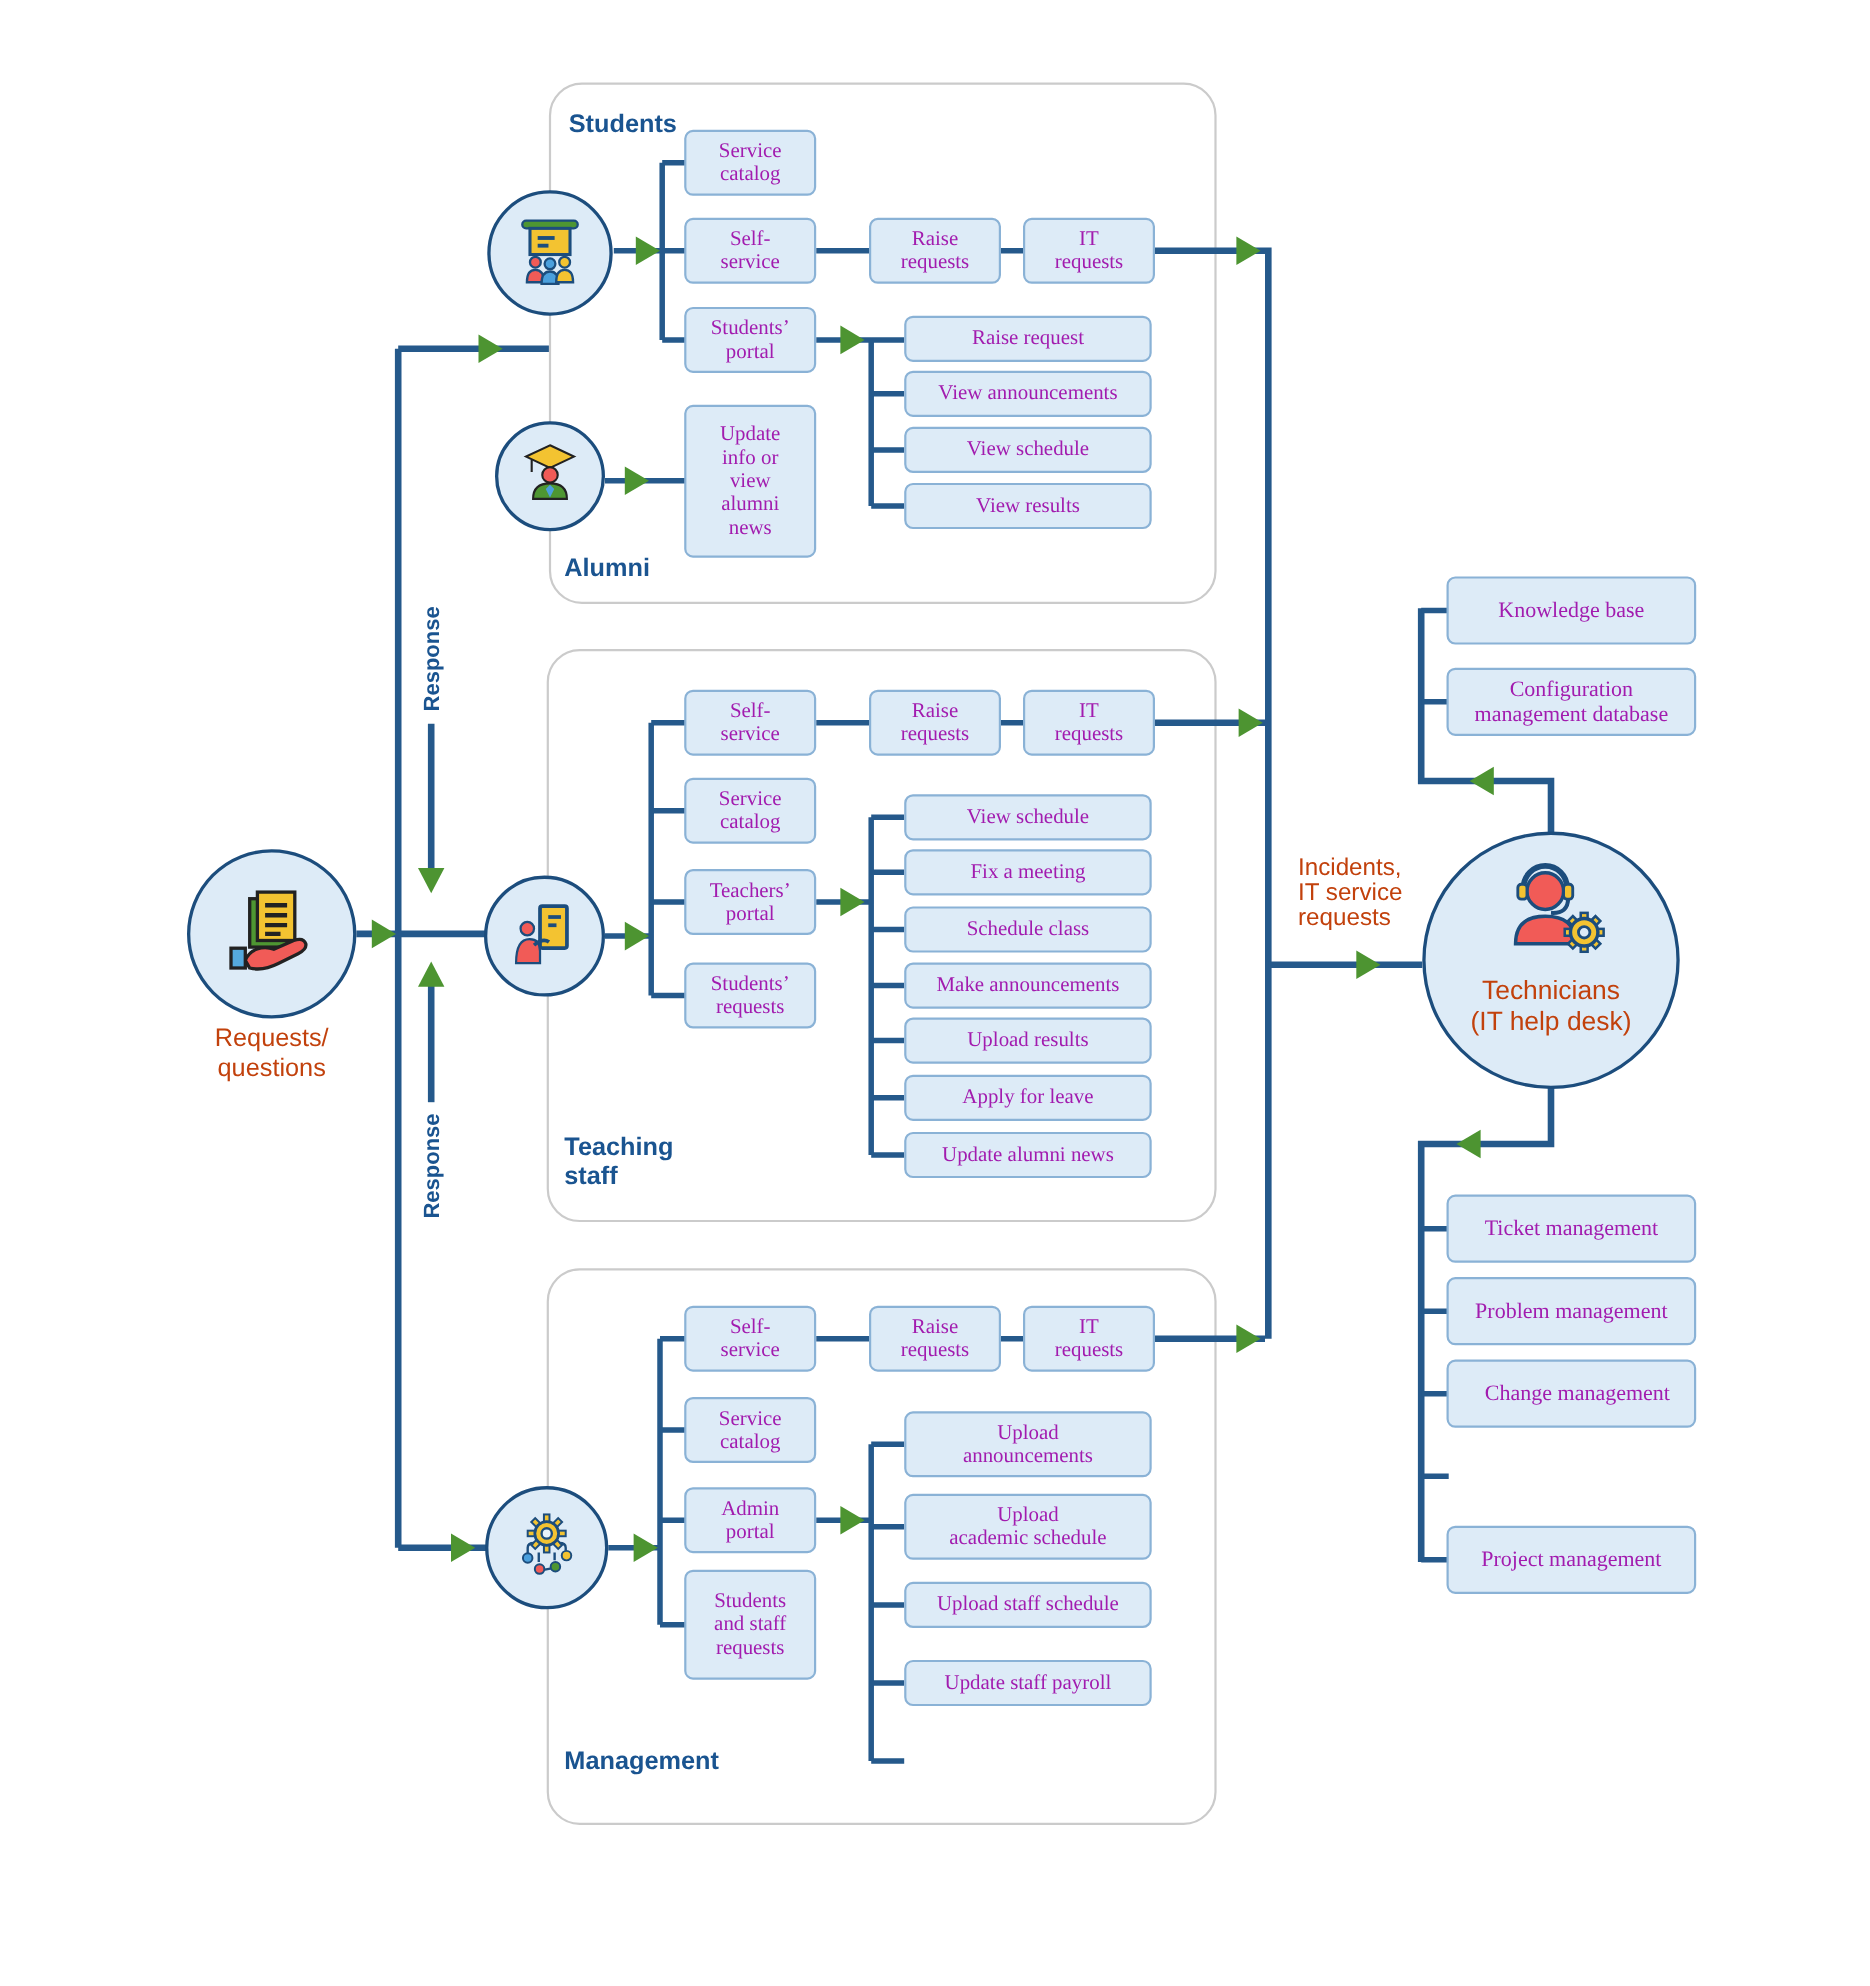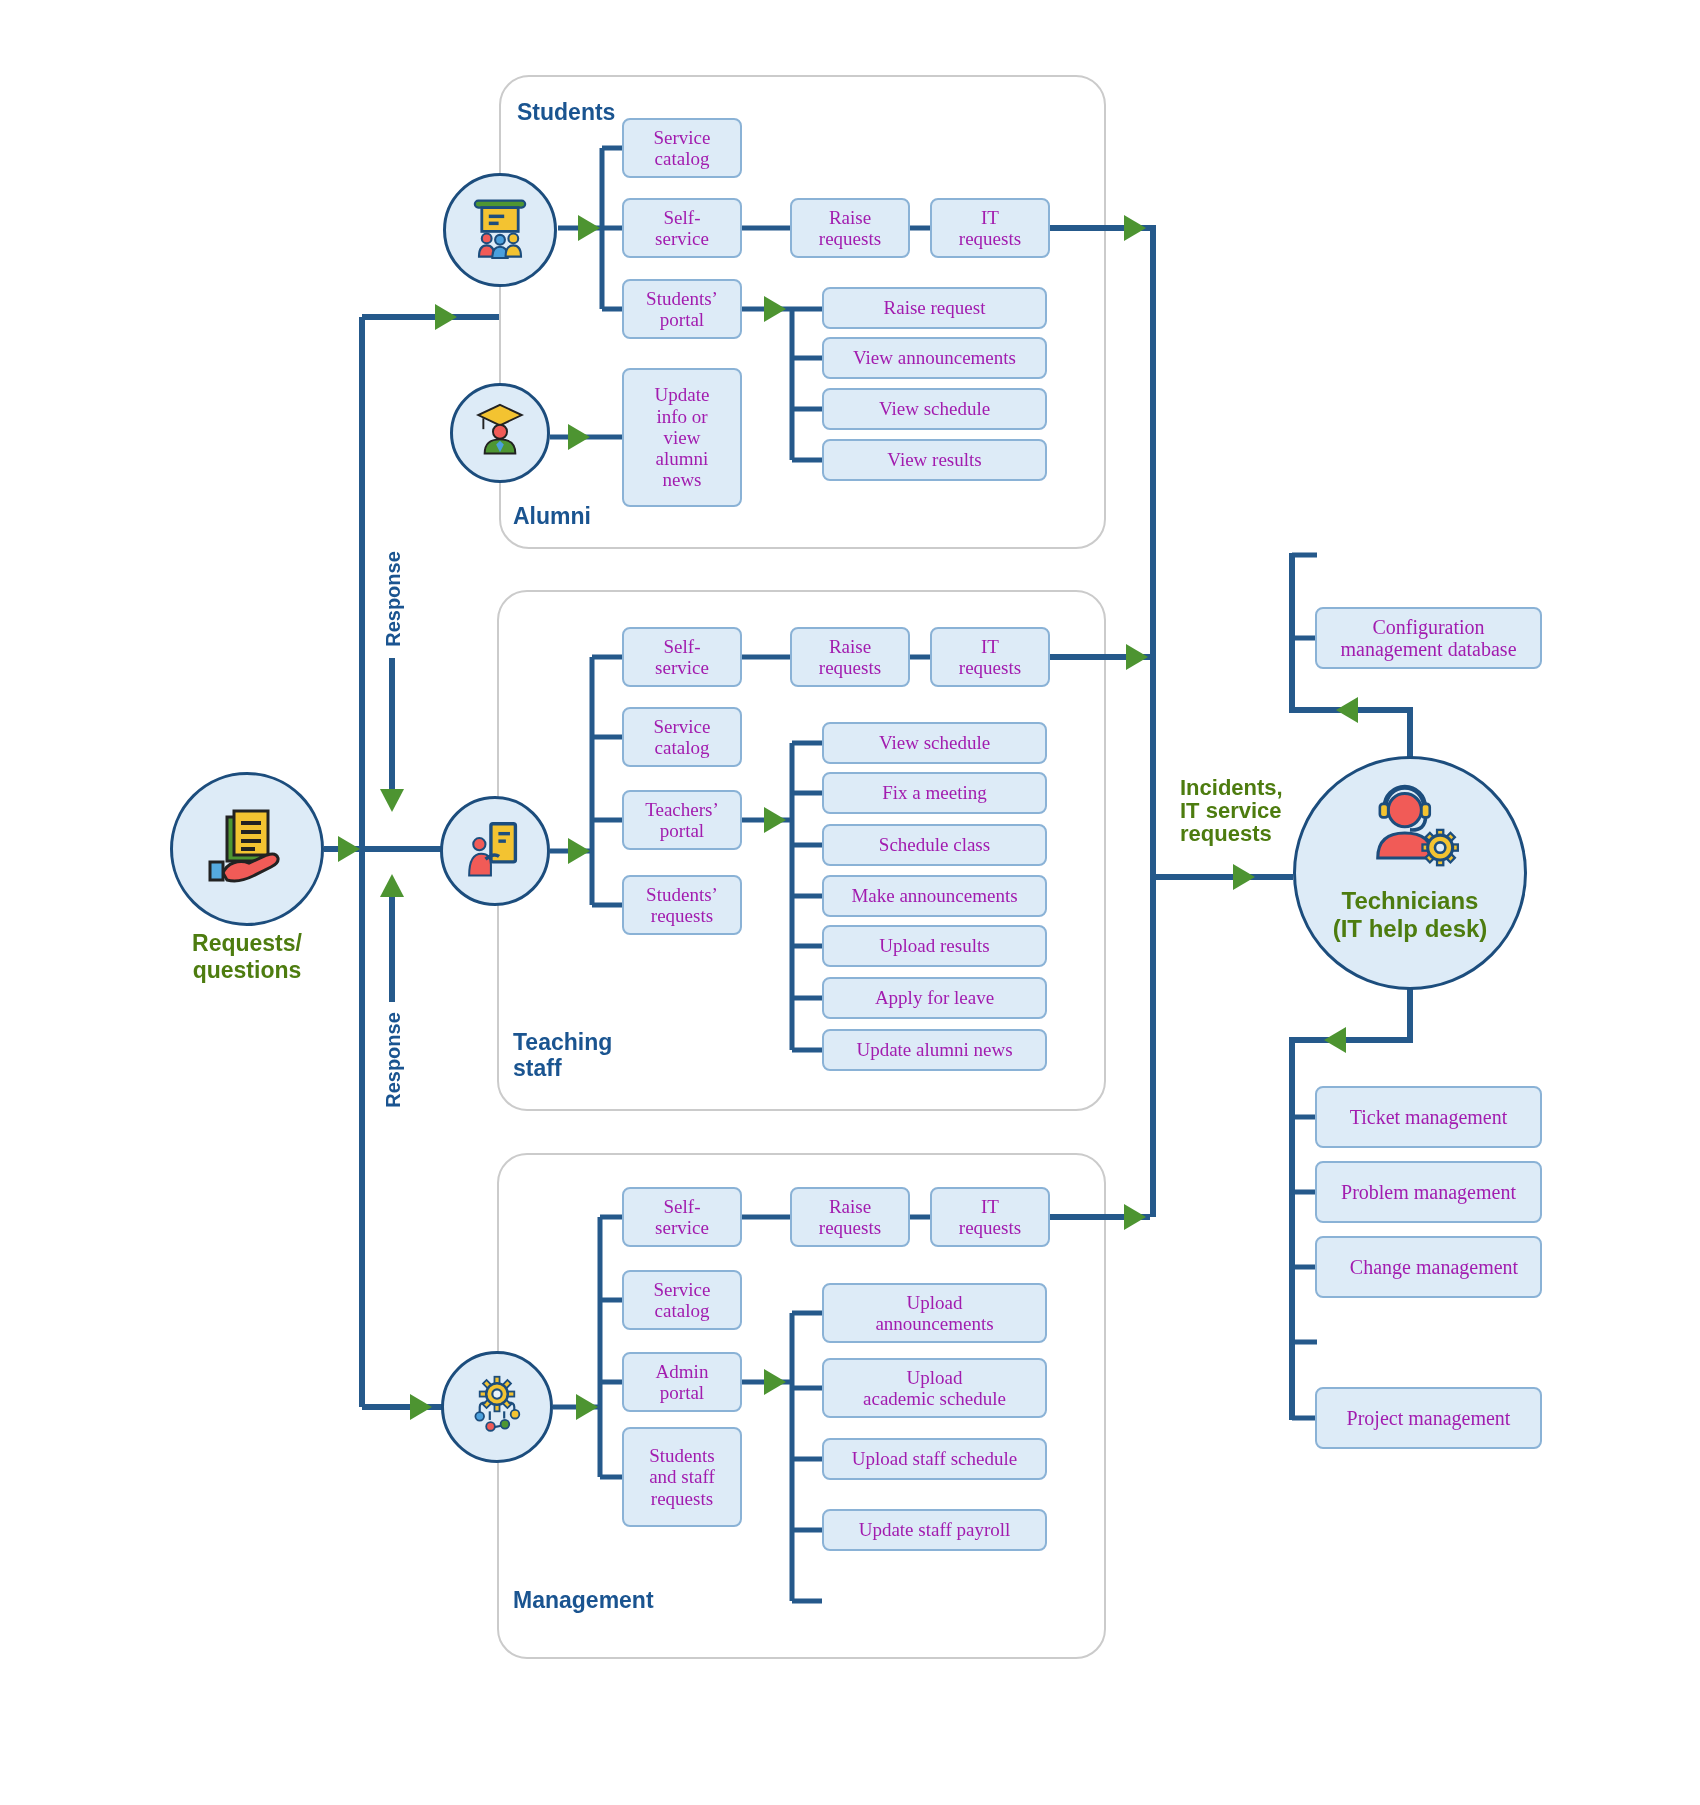--- a/index.html
+++ b/index.html
@@ -11,21 +11,21 @@
      display:flex;align-items:center;justify-content:center;text-align:center;
      font-family:"Liberation Serif",serif;font-size:19px;line-height:1.12;color:#a21caf;
      white-space:pre-line;box-sizing:border-box;}
   .rb{font-size:20px;}
   .circle{position:absolute;z-index:3;border-radius:50%;background:#ddebf7;border:3px solid #1c4d7d;
           box-sizing:border-box;display:flex;align-items:center;justify-content:center;}
   .lbl{position:absolute;z-index:4;color:#1a5490;font-weight:bold;font-size:23px;line-height:1.12;
        white-space:pre-line;}
   .vert{position:absolute;z-index:4;display:flex;align-items:center;justify-content:center;
         color:#1a5490;font-weight:bold;font-size:20px;transform:rotate(-90deg);}
-  .tltext{position:absolute;z-index:4;color:#4d7c0f;font-weight:bold;font-size:24px;line-height:1.17;
+  .tltext{position:absolute;z-index:4;color:#c2410c;font-weight:normal;font-size:24px;line-height:1.17;
           text-align:center;white-space:pre-line;}
 </style>
 </head>
 <body>
 
 <div id="canvas">
 
   <div class="panel" style="left:499px;top:75px;width:603px;height:470px;"></div>
   <div class="panel" style="left:497px;top:590px;width:605px;height:517px;"></div>
   <div class="panel" style="left:497px;top:1153px;width:605px;height:502px;"></div>
@@ -288,20 +288,21 @@
             <rect x="81" y="47" width="6" height="8"></rect>
           </g>
       </g>
       <circle cx="84" cy="64" r="12" fill="#f3c331" stroke="#1c4d7d" stroke-width="3"></circle>
       <circle cx="84" cy="64" r="5" fill="#ddebf7" stroke="#1c4d7d" stroke-width="2.5"></circle>
     </svg>
     <div class="tltext" style="position:static;margin-top:2px;width:220px;">Technicians
 (IT help desk)</div>
   </div>
 
+  <div class="b rb" style="left:1315px;top:524px;width:227px;height:62px;">Knowledge base</div>
   <div class="b rb" style="left:1315px;top:607px;width:227px;height:62px;">Configuration
 management database</div>
 
   <div class="b rb" style="left:1315px;top:1086px;width:227px;height:62px;">Ticket management</div>
   <div class="b rb" style="left:1315px;top:1161px;width:227px;height:62px;">Problem management</div>
   <div class="b rb" style="left:1315px;top:1236px;width:227px;height:62px;padding-left:11px;">Change management</div>
   <div class="b rb" style="left:1315px;top:1387px;width:227px;height:62px;">Project management</div>
 
 </div>
 

